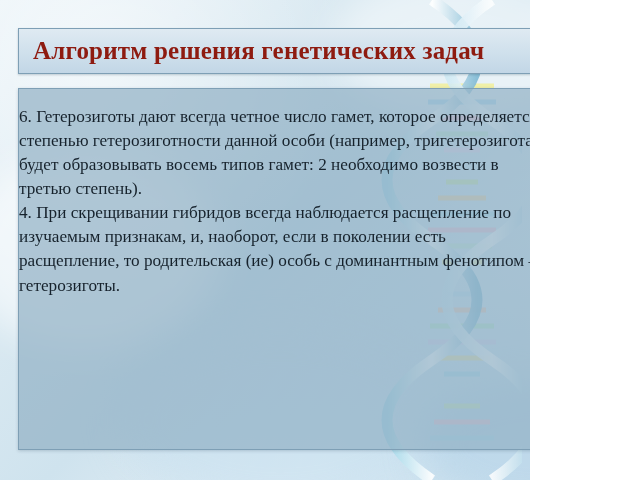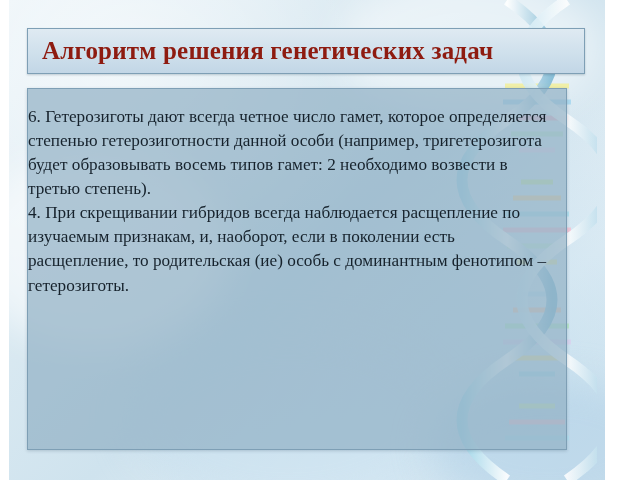--- a/index.html
+++ b/index.html
@@ -7,28 +7,27 @@
     padding: 0;
   }
   body {
     width: 640px;
     height: 480px;
     overflow: hidden;
     font-family: "Liberation Serif", serif;
   }
   .slide {
     position: relative;
-    width: 596px;
+    width: 530px;
     height: 480px;
     background:
       radial-gradient(ellipse at 18% 12%, rgba(255,255,255,0.55) 0%, rgba(255,255,255,0) 42%),
       radial-gradient(ellipse at 82% 78%, rgba(180,215,235,0.55) 0%, rgba(255,255,255,0) 55%),
       linear-gradient(135deg, #eaf3f8 0%, #dbeaf2 28%, #cfe3ee 52%, #e6f0f6 78%, #dce9f1 100%);
     overflow: hidden;
-    margin-left: 9px;
   }
 
   
   .bg-blob {
     position: absolute;
     border-radius: 50%;
     filter: blur(18px);
     pointer-events: none;
   }
   .blob1 { left: -40px; top: 150px; width: 260px; height: 200px; background: rgba(255,255,255,0.55); }

